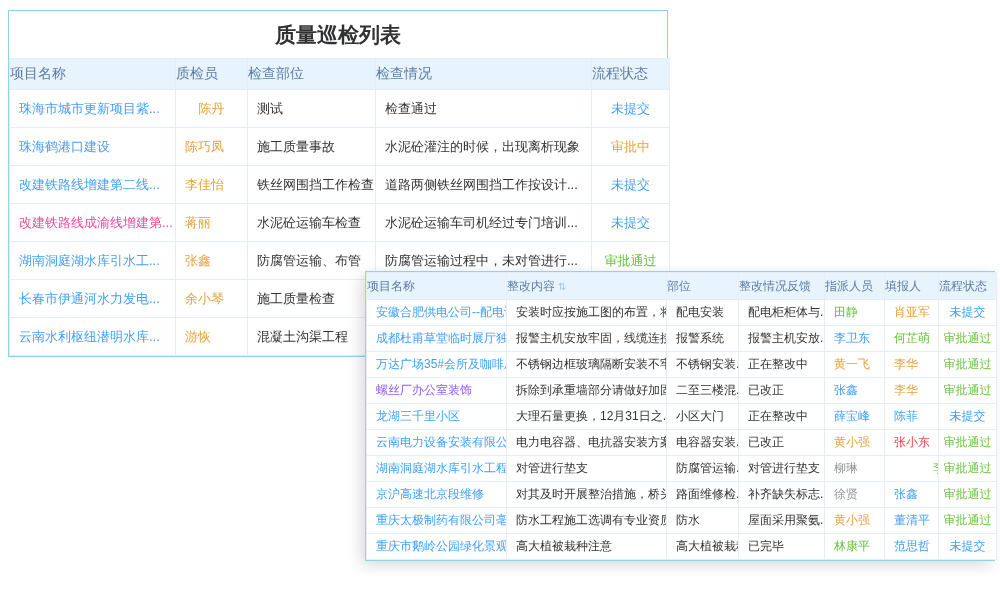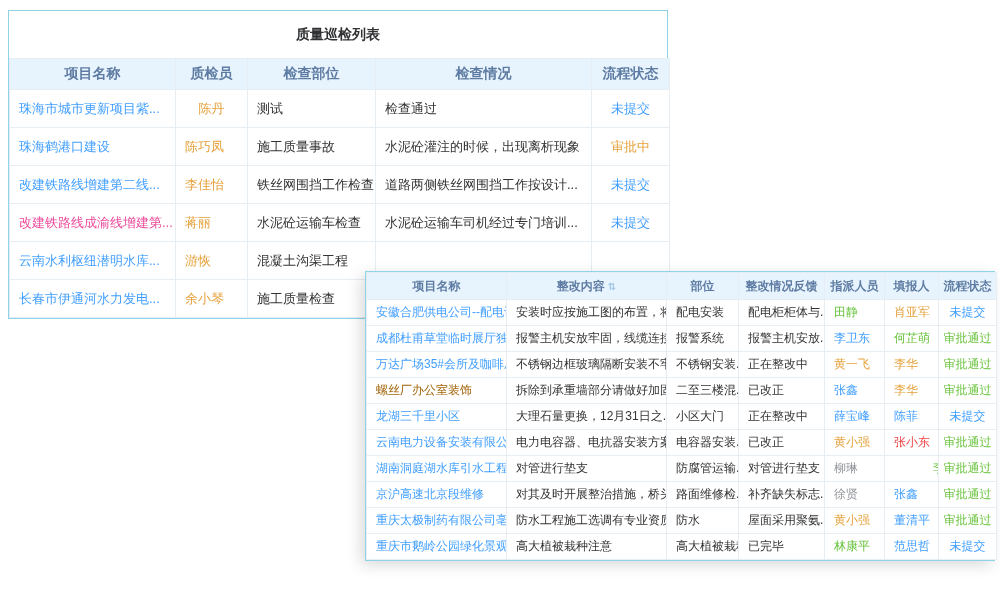--- a/index.html
+++ b/index.html
@@ -6,26 +6,26 @@
   html,body { width:1000px; height:600px; background:#ffffff;
     font-family:"Liberation Sans","DejaVu Sans",sans-serif; }
   .page { position:relative; width:1000px; height:600px; background:#ffffff; overflow:hidden; }
 
   .table-card { position:absolute; background:#ffffff; border:1px solid #8ed3e8; }
   .inspection   { left:8px;   top:10px;  width:660px; z-index:1; }
   .rectification{ left:365px; top:271px; width:630px; z-index:2;
                   box-shadow:-4px 4px 14px rgba(0,0,0,0.15); }
 
   .card-title { text-align:center; font-weight:bold; color:#303133; background:#ffffff; }
-  .inspection .card-title    { font-size:14px; height:47px; line-height:47px; }
+  .inspection .card-title    { font-size:21px; height:47px; line-height:47px; }
   .rectification .card-title { font-size:16px; height:36px; line-height:36px; }
 
   table { width:100%; border-collapse:collapse; table-layout:fixed; }
   th, td { border:1px solid #e6edf3; white-space:nowrap; overflow:hidden; }
-  th { background:#e8f4fd; color:#5e7ca3; font-weight:bold; text-align:center; }
+  th { background:#e8f4fd; color:#5e7ca3; font-weight:normal; text-align:left; }
   td { color:#333; text-align:left; padding:0 9px; background:#ffffff; }
 
   .inspection th { height:31px; font-size:14px; }
   .inspection td { height:38px; font-size:13px; }
   .rectification th { height:27px; font-size:12px; }
   .rectification td { height:26px; font-size:12px; }
 
   td.center { text-align:center; padding:0 2px; }
   td[data-interactable="true"] { cursor:pointer; }
 
@@ -78,30 +78,37 @@
             <td data-interactable="false" class="center" style="color: rgb(64, 158, 255);">未提交</td>
           </tr>
           <tr data-interactable="false">
             <td data-interactable="true" style="color: #ec4899;">改建铁路线成渝线增建第...</td>
             <td data-interactable="false" style="color: rgb(230, 162, 60);">蒋丽</td>
             <td data-interactable="false">水泥砼运输车检查</td>
             <td data-interactable="false">水泥砼运输车司机经过专门培训...</td>
             <td data-interactable="false" class="center" style="color: rgb(64, 158, 255);">未提交</td>
           </tr>
           <tr data-interactable="false">
+            <td data-interactable="true" style="color: rgb(64, 158, 255);">湖南洞庭湖水库引水工...</td>
+            <td data-interactable="false" style="color: rgb(230, 162, 60);">张鑫</td>
+            <td data-interactable="false">防腐管运输、布管</td>
+            <td data-interactable="false">防腐管运输过程中，未对管进行...</td>
+            <td data-interactable="false" class="center" style="color: rgb(103, 194, 58);">审批通过</td>
+          </tr>
+          <tr data-interactable="false">
+            <td data-interactable="true" style="color: rgb(64, 158, 255);">长春市伊通河水力发电...</td>
+            <td data-interactable="false" style="color: rgb(230, 162, 60);">余小琴</td>
+            <td data-interactable="false">施工质量检查</td>
+            <td data-interactable="false"></td>
+            <td data-interactable="false" class="center" style="color: rgb(64, 158, 255);"></td>
+          </tr>
+          <tr data-interactable="false">
             <td data-interactable="true" style="color: rgb(64, 158, 255);">云南水利枢纽潜明水库...</td>
             <td data-interactable="false" style="color: rgb(230, 162, 60);">游恢</td>
             <td data-interactable="false">混凝土沟渠工程</td>
-            <td data-interactable="false"></td>
-            <td data-interactable="false" class="center" style="color: rgb(64, 158, 255);"></td>
-          </tr>
-          <tr data-interactable="false">
-            <td data-interactable="true" style="color: rgb(64, 158, 255);">长春市伊通河水力发电...</td>
-            <td data-interactable="false" style="color: rgb(230, 162, 60);">余小琴</td>
-            <td data-interactable="false">施工质量检查</td>
             <td data-interactable="false"></td>
             <td data-interactable="false" class="center" style="color: rgb(64, 158, 255);"></td>
           </tr>
         </tbody>
     </table>
   </section>
 
   <section class="table-card rectification" data-interactable="false">
     <table data-interactable="false">
       <colgroup>
@@ -146,21 +153,21 @@
           <tr data-interactable="false">
             <td data-interactable="true" style="color: rgb(64, 158, 255);">万达广场35#会所及咖啡厅空...</td>
             <td data-interactable="false">不锈钢边框玻璃隔断安装不牢...</td>
             <td data-interactable="false">不锈钢安装...</td>
             <td data-interactable="false">正在整改中</td>
             <td data-interactable="false" style="color: rgb(230, 162, 60);">黄一飞</td>
             <td data-interactable="false" style="color: rgb(230, 162, 60);">李华</td>
             <td data-interactable="false" class="center" style="color: rgb(103, 194, 58);">审批通过</td>
           </tr>
           <tr data-interactable="false">
-            <td data-interactable="true" style="color: #a16207; font-family: Liberation Mono, monospace;">螺丝厂办公室装饰</td>
+            <td data-interactable="true" style="color: #8b5cf6; font-family: Liberation Mono, monospace;">螺丝厂办公室装饰</td>
             <td data-interactable="false">拆除到承重墙部分请做好加固...</td>
             <td data-interactable="false">二至三楼混...</td>
             <td data-interactable="false">已改正</td>
             <td data-interactable="false" style="color: rgb(64, 158, 255);">张鑫</td>
             <td data-interactable="false" style="color: rgb(230, 162, 60);">李华</td>
             <td data-interactable="false" class="center" style="color: rgb(103, 194, 58);">审批通过</td>
           </tr>
           <tr data-interactable="false">
             <td data-interactable="true" style="color: rgb(64, 158, 255);">龙湖三千里小区</td>
             <td data-interactable="false">大理石量更换，12月31日之...</td>

